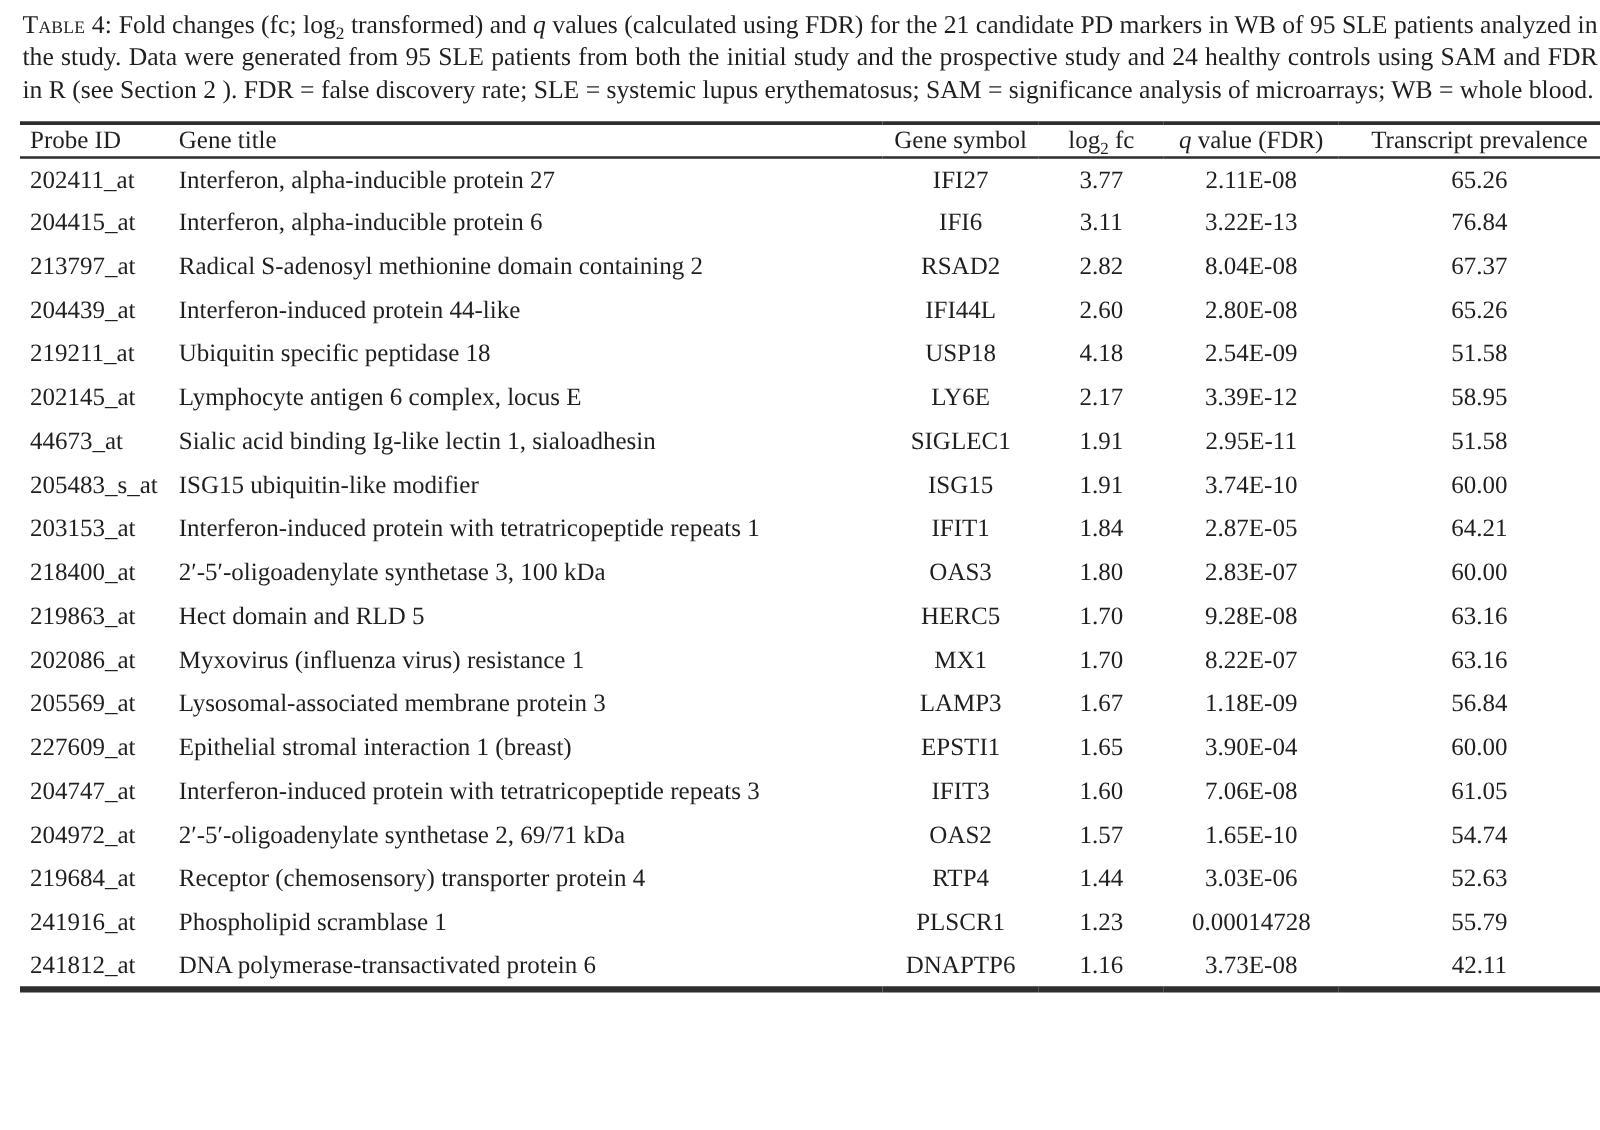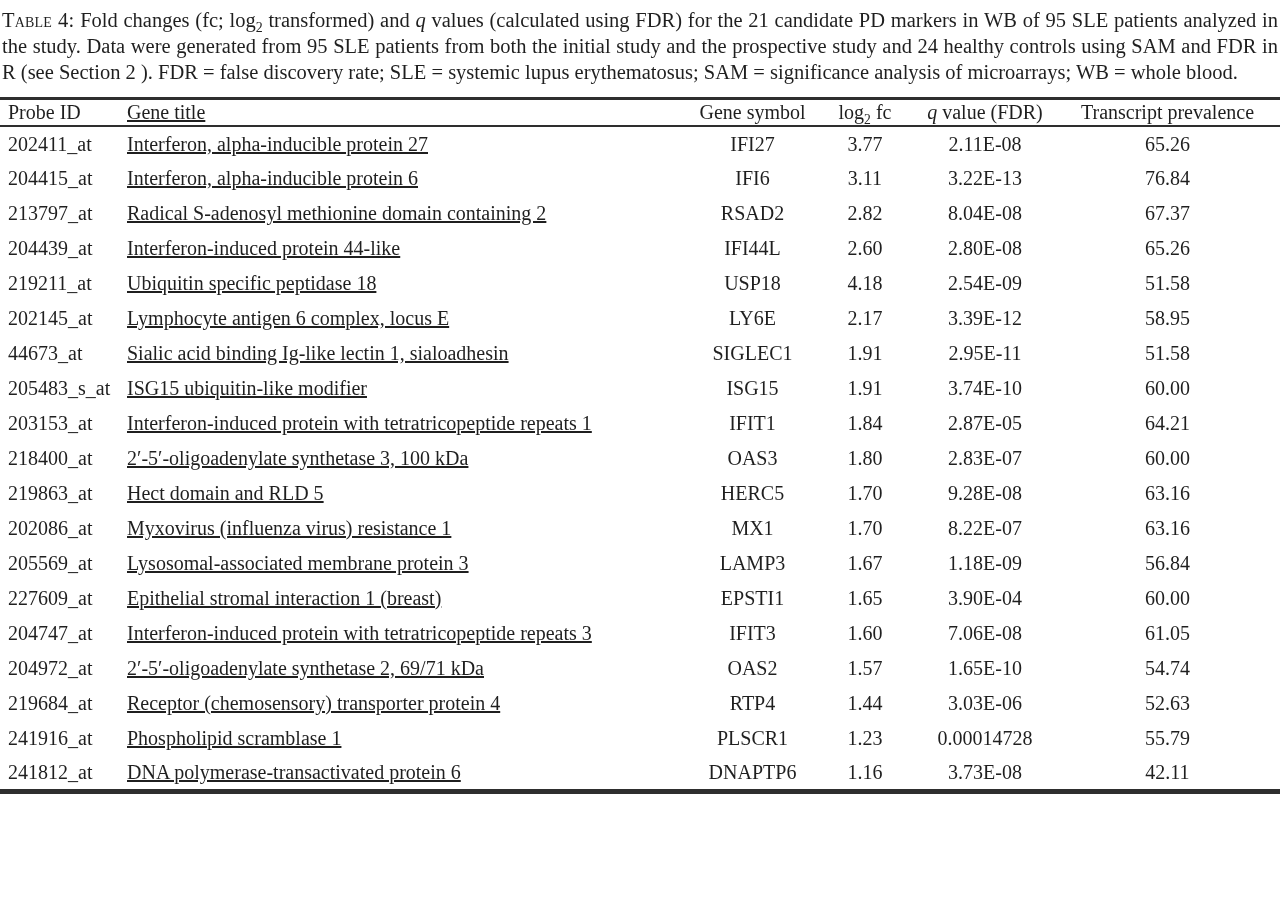--- a/index.html
+++ b/index.html
@@ -15,20 +15,21 @@
     width: 1280px;
     height: 904px;
     overflow: hidden;
     font-family: "Liberation Serif", "DejaVu Serif", serif;
     color: var(--ink);
   }
   .page {
     width: 1280px;
     height: 904px;
     background: var(--bg);
+    padding-left: 16px;
   }
   .caption {
     margin: 0;
     padding: 7px 2px 0 2px;
     font-size: 20.5px;
     line-height: 26px;
     text-align: justify;
     color: var(--ink);
   }
   .caption .smallcaps {
@@ -59,21 +60,21 @@
   }
   .data-table td {
     height: 35px;
     white-space: nowrap;
     overflow: visible;
     vertical-align: middle;
   }
   .al-left   { text-align: left; }
   .al-center { text-align: center; }
   .cell-probe_id   { padding-left: 8px; }
-  .cell-gene_title { padding-left: 7px; text-decoration: underline; }
+  .cell-gene_title { padding-left: 7px; }
   i { font-style: italic; }
 </style>
 </head>
 <body>
 
 <div class="page">
 
   <p class="caption"><span class="smallcaps">Table 4:</span><span> Fold changes (fc; log</span><sub>2</sub><span> transformed) and </span><i>q</i><span> values (calculated using FDR) for the 21 candidate PD markers in WB of 95 SLE patients analyzed in the study. Data were generated from 95 SLE patients from both the initial study and the prospective study and 24 healthy controls using SAM and FDR in R (see Section 2 ). FDR = false discovery rate; SLE = systemic lupus erythematosus; SAM = significance analysis of microarrays; WB = whole blood.</span></p>
 
   <table class="data-table">

